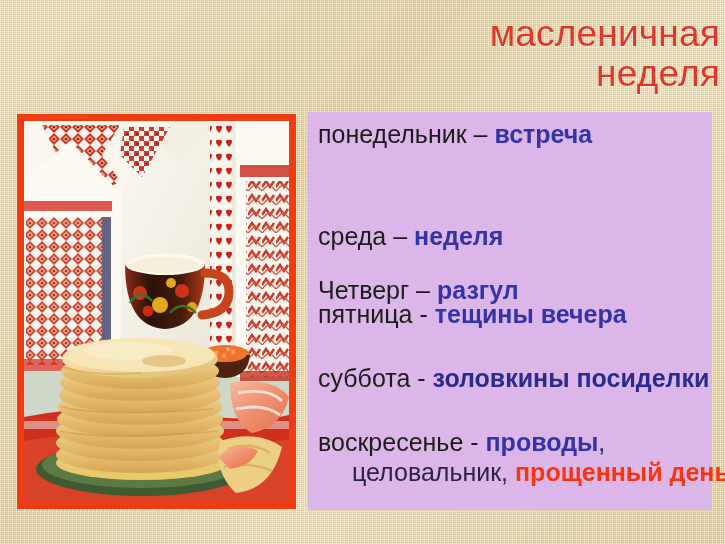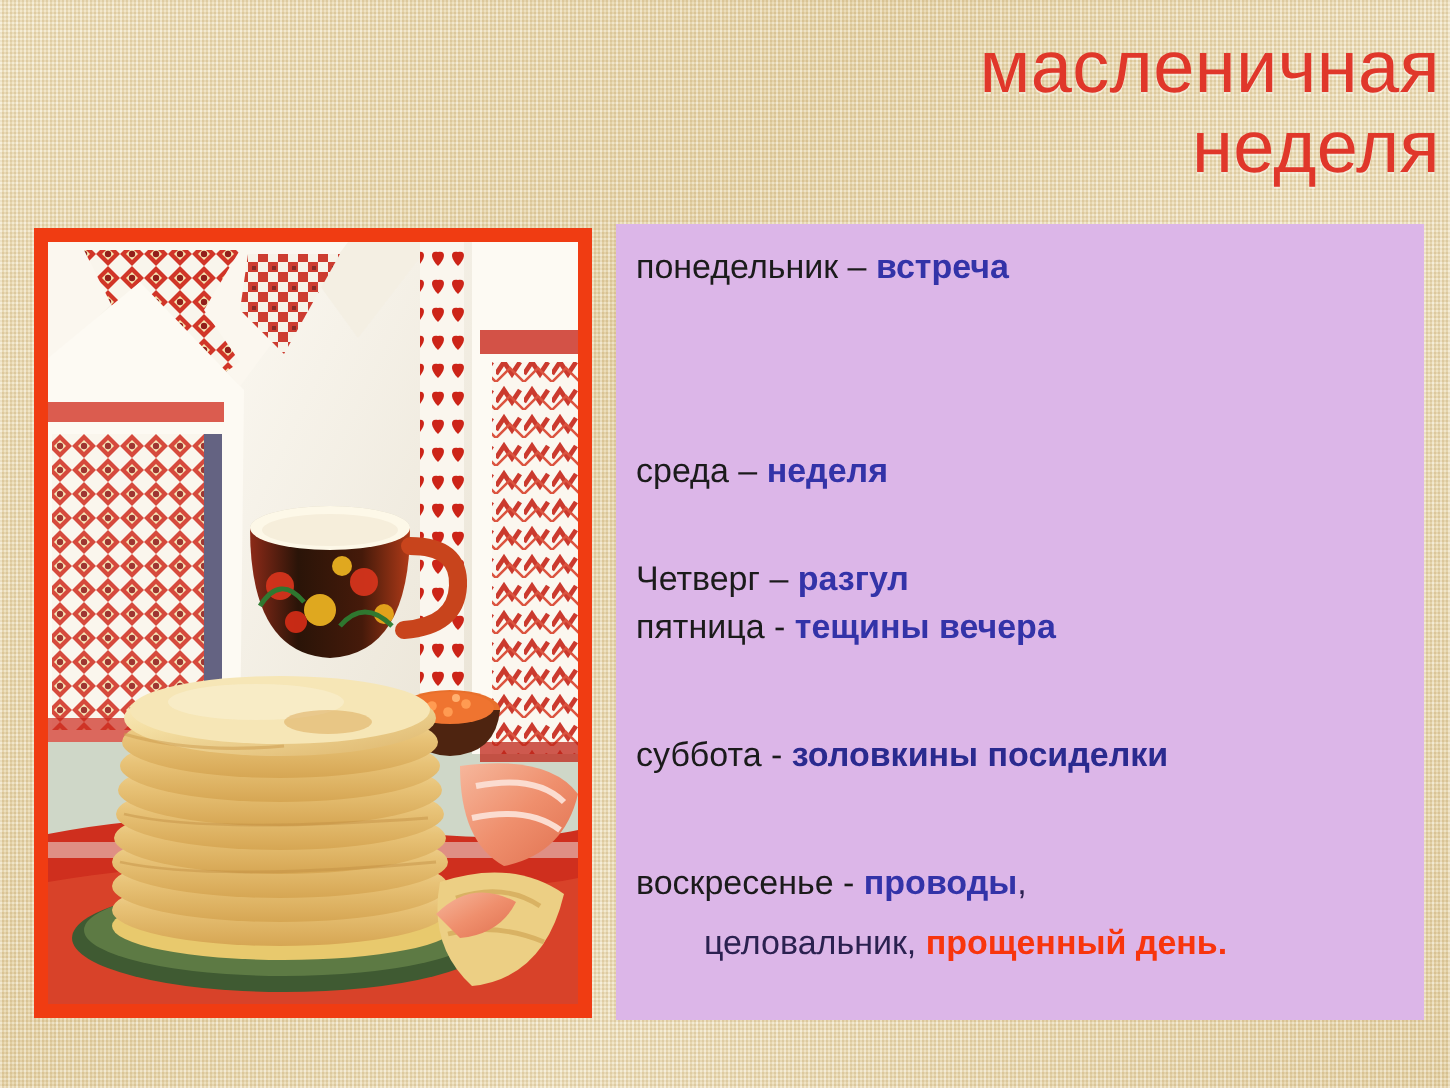--- a/index.html
+++ b/index.html
@@ -64,21 +64,21 @@
     position: absolute;
     left: 308px;
     top: 112px;
     width: 404px;
     height: 398px;
     background: #dcb6e8;
     box-sizing: border-box;
     padding: 10px 6px 0 10px;
   }
   .row {
-    font-size: 17px;
+    font-size: 25px;
     line-height: 24px;
     color: #1b1b1b;
     white-space: nowrap;
     font-family: "Liberation Sans", sans-serif;
   }
   .row .day { font-weight: 400; }
   .row .term {
     font-weight: bold;
     color: #3333a8;
   }

